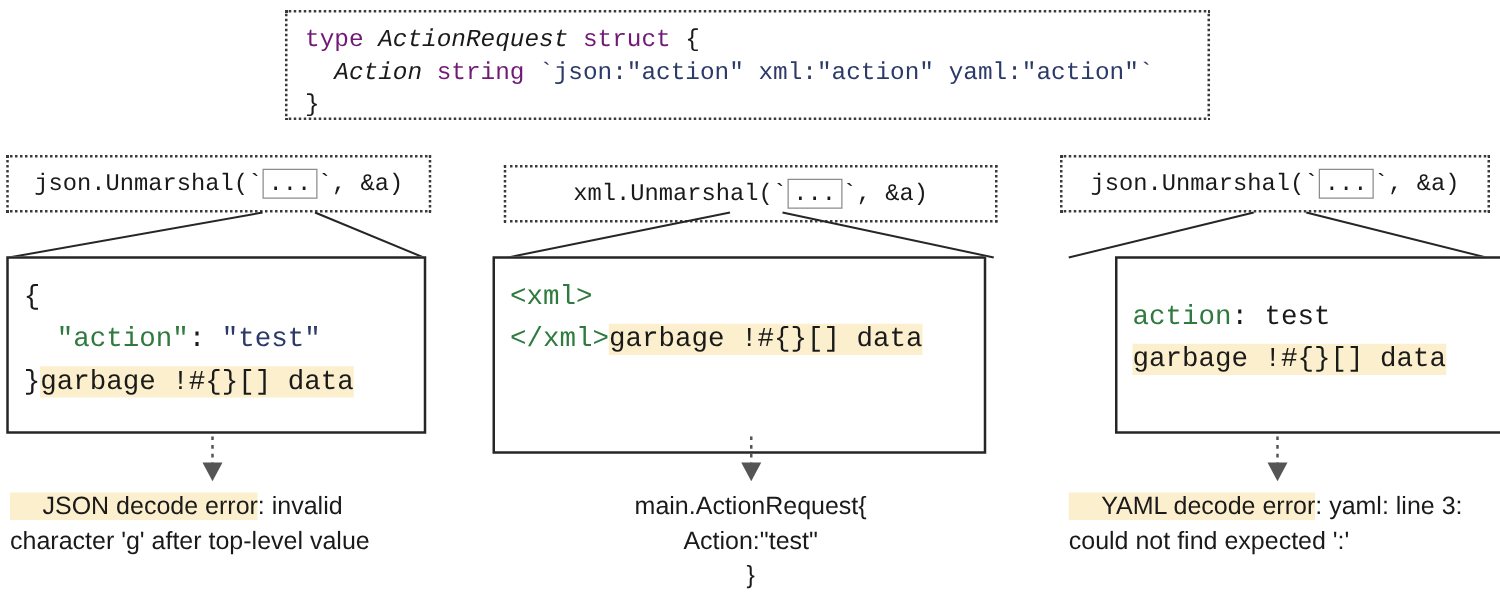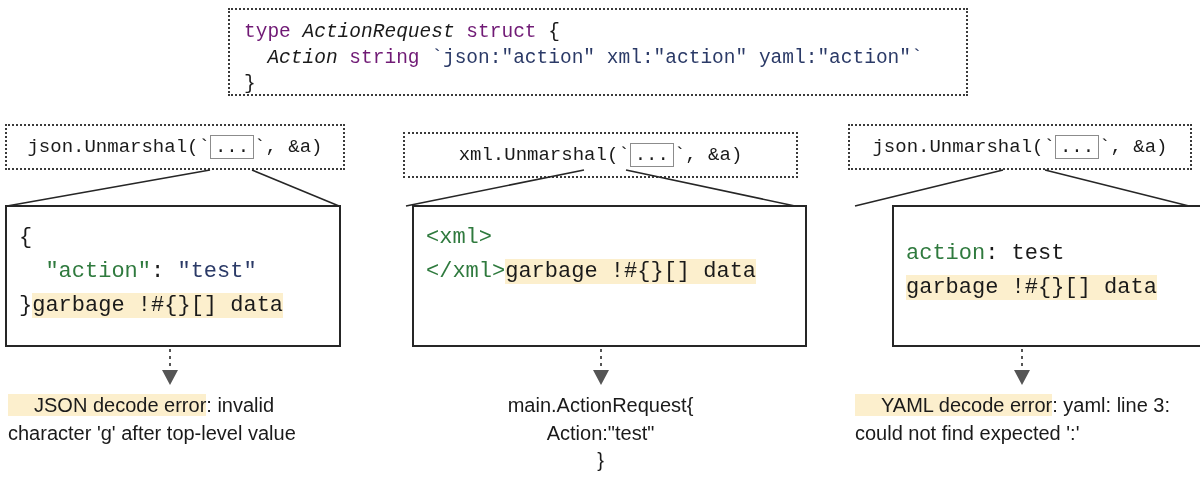--- a/index.html
+++ b/index.html
@@ -154,21 +154,21 @@
 
 <div class="dotted-box call-box" id="call-xml" style="left:403px; top:132px; width:395px;justify-content:center;">
   <div class="call-text mono"><span>xml.Unmarshal(`</span><span class="ellipsis-chip">...</span><span>`, &amp;a)</span></div>
 </div>
 
 <svg class="funnel" style="left:398px; top:168px;" width="405" height="40" viewBox="0 0 405 40">
   <line x1="186" y1="2" x2="8" y2="38"></line>
   <line x1="228" y1="2" x2="397" y2="38"></line>
 </svg>
 
-<div class="solid-box payload-box" id="payload-xml" style="left:412px; top:205px; width:395px; height:142px;">
+<div class="solid-box payload-box" id="payload-xml" style="left:394px; top:205px; width:395px; height:158px;">
   <div class="payload-line mono"><span class="g-green">&lt;xml&gt;</span></div>
   <div class="payload-line mono"><span class="g-green">&lt;/xml&gt;</span><span class="g-black hl">garbage !#{}[] data</span></div>
 </div>
 
 <svg class="arrow" style="left:586px; top:349px;" width="30" height="38" viewBox="0 0 30 38">
   <line x1="15" y1="0" x2="15" y2="22" stroke="#555555" stroke-width="2" stroke-dasharray="3,4"></line>
   <polygon points="7,21 23,21 15,36" fill="#555555"></polygon>
 </svg>
 
 <div class="result center" style="left:403px; top:392px; width:395px; white-space:pre-line;"><span>main.ActionRequest{

